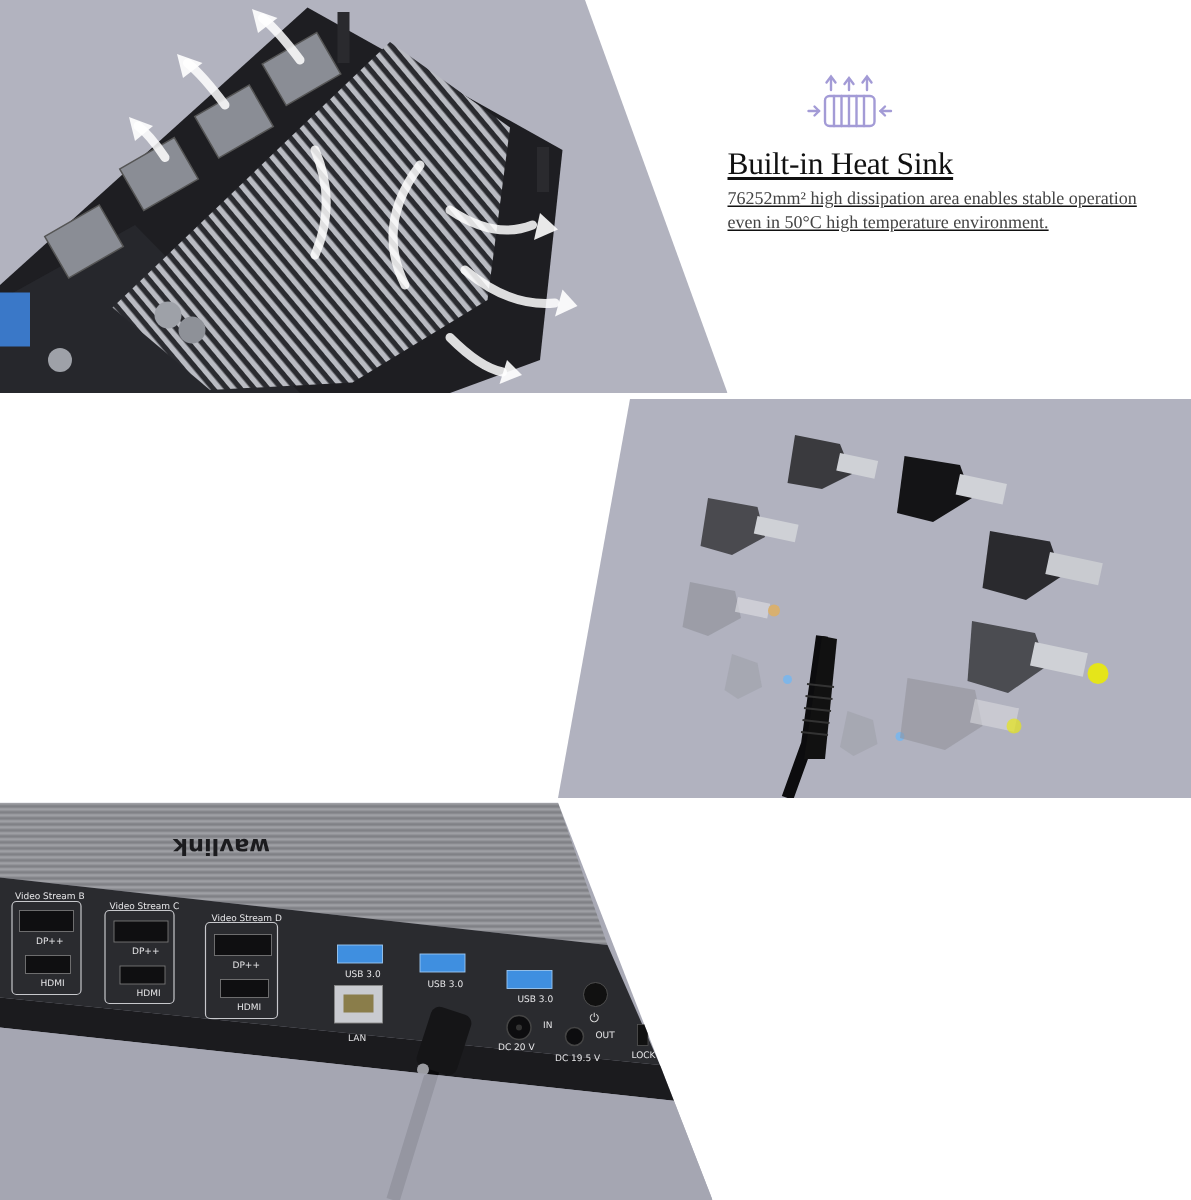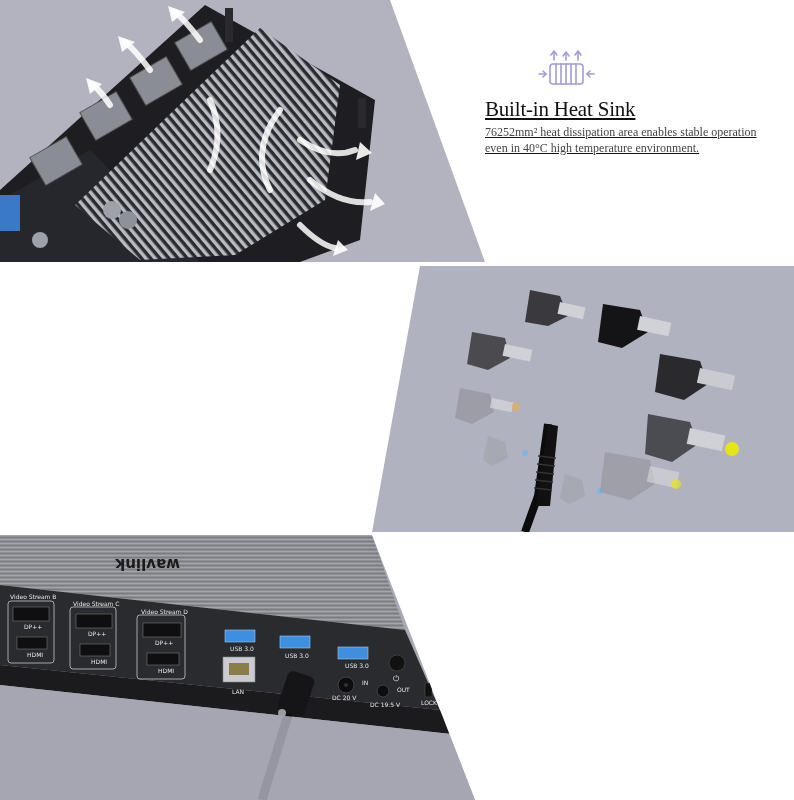--- a/index.html
+++ b/index.html
@@ -107,22 +107,22 @@
           <line x1="39" y1="18" x2="39" y2="38"></line>
           <line x1="2" y1="28" x2="9" y2="28"></line>
             <polyline points="6,25 9,28 6,31"></polyline>
           <line x1="57" y1="28" x2="50" y2="28"></line>
             <polyline points="53,25 50,28 53,31"></polyline>
         </g>
       </svg>
     </span>
     <div class="title">Built-in Heat Sink</div>
     <div class="desc">
-      <div>76252mm² heat dissipation area enables stable operation</div>
-      <div>even in 40°C high temperature environment.</div>
+      <div>76252mm² high dissipation area enables stable operation</div>
+      <div>even in 50°C high temperature environment.</div>
     </div>
   </div>
 </div>
 
 <div class="section" id="sec2">
   <div class="photo">
     <svg width="794" height="266" viewBox="0 0 794 266">
       <g>
 
         <path d="M530 24 L560 30 L568 50 L548 60 L525 56 Z" fill="#3a3a3e"></path>

